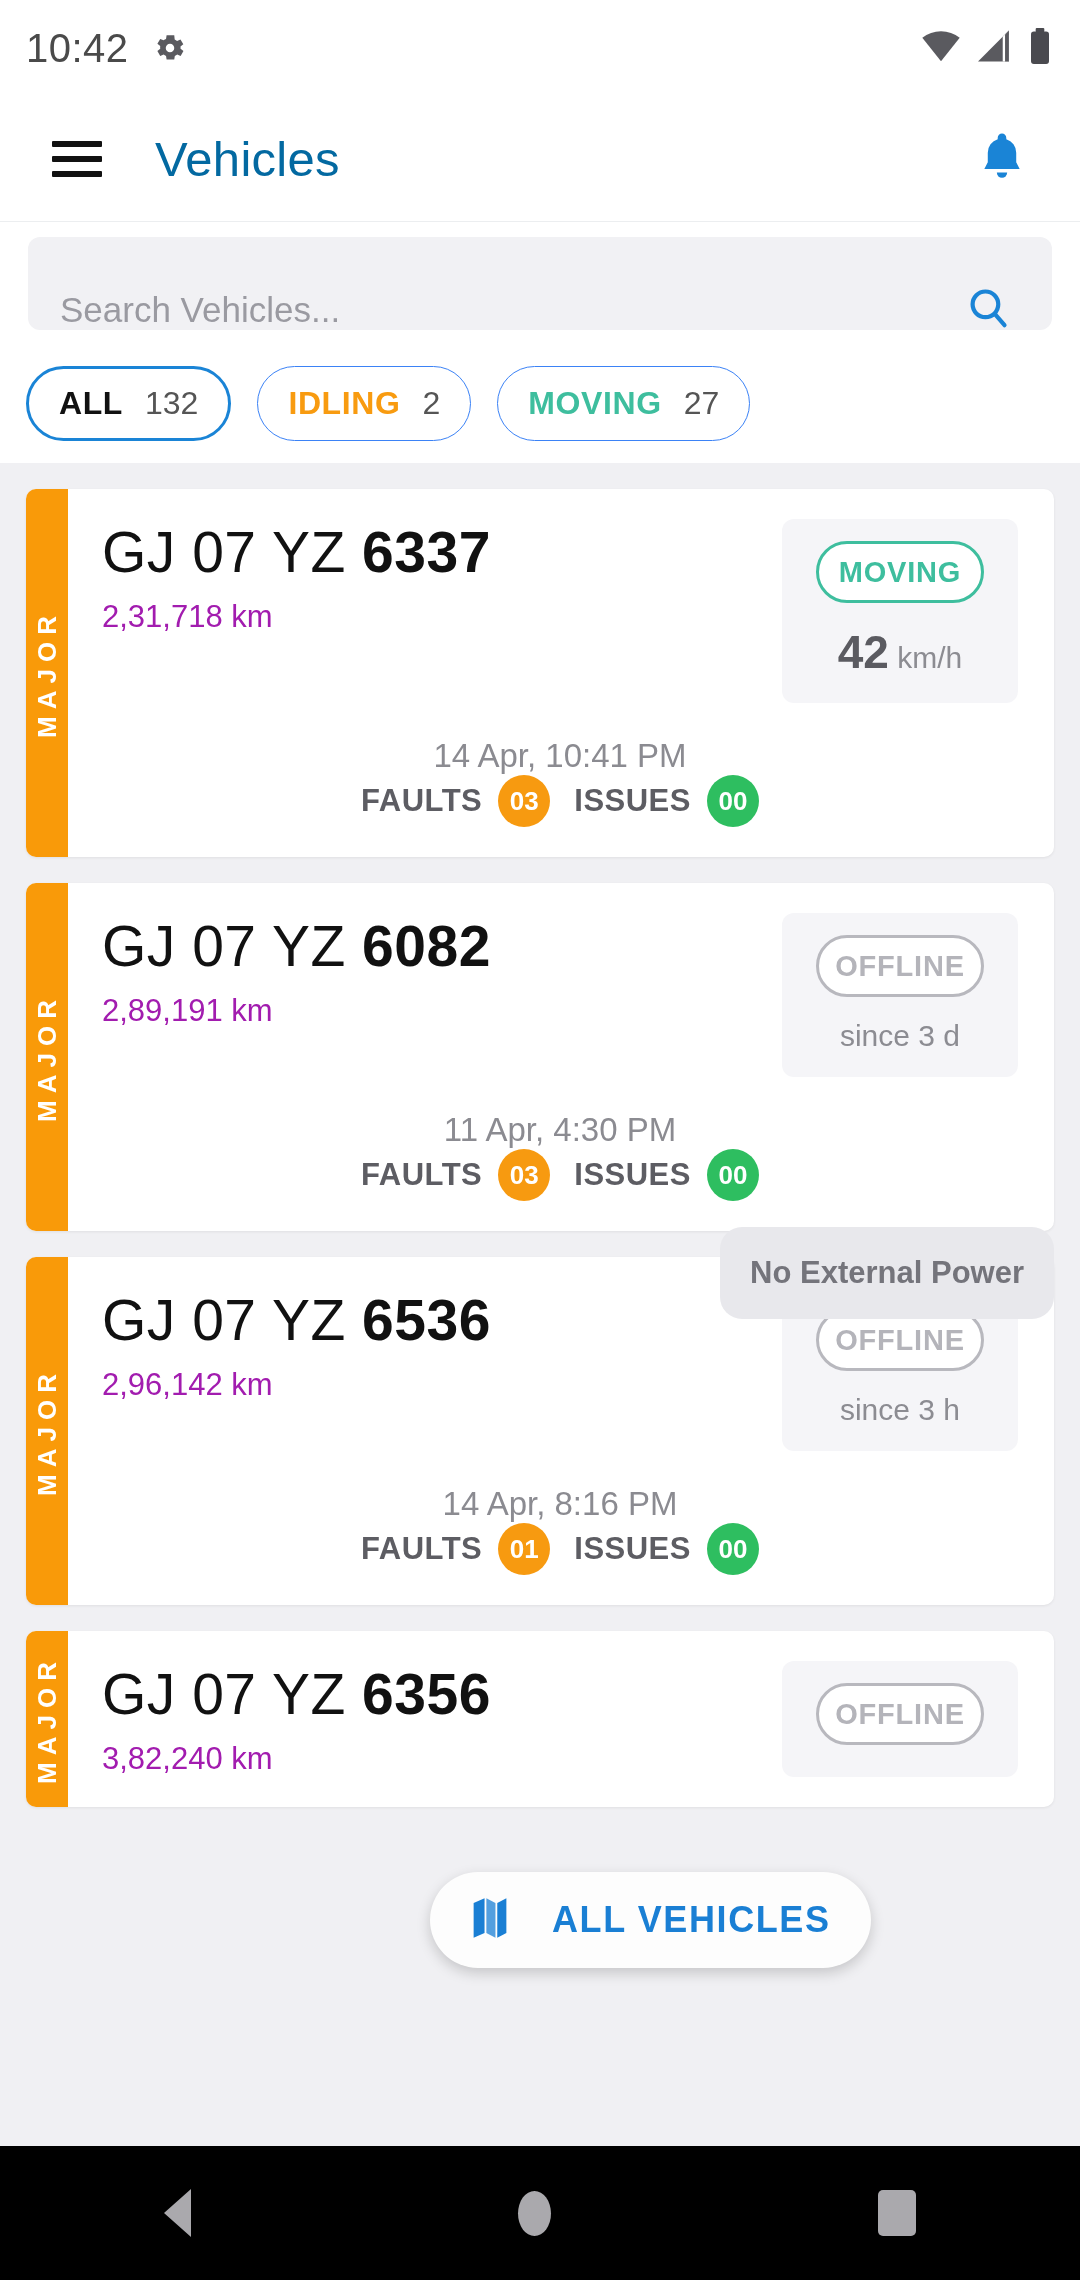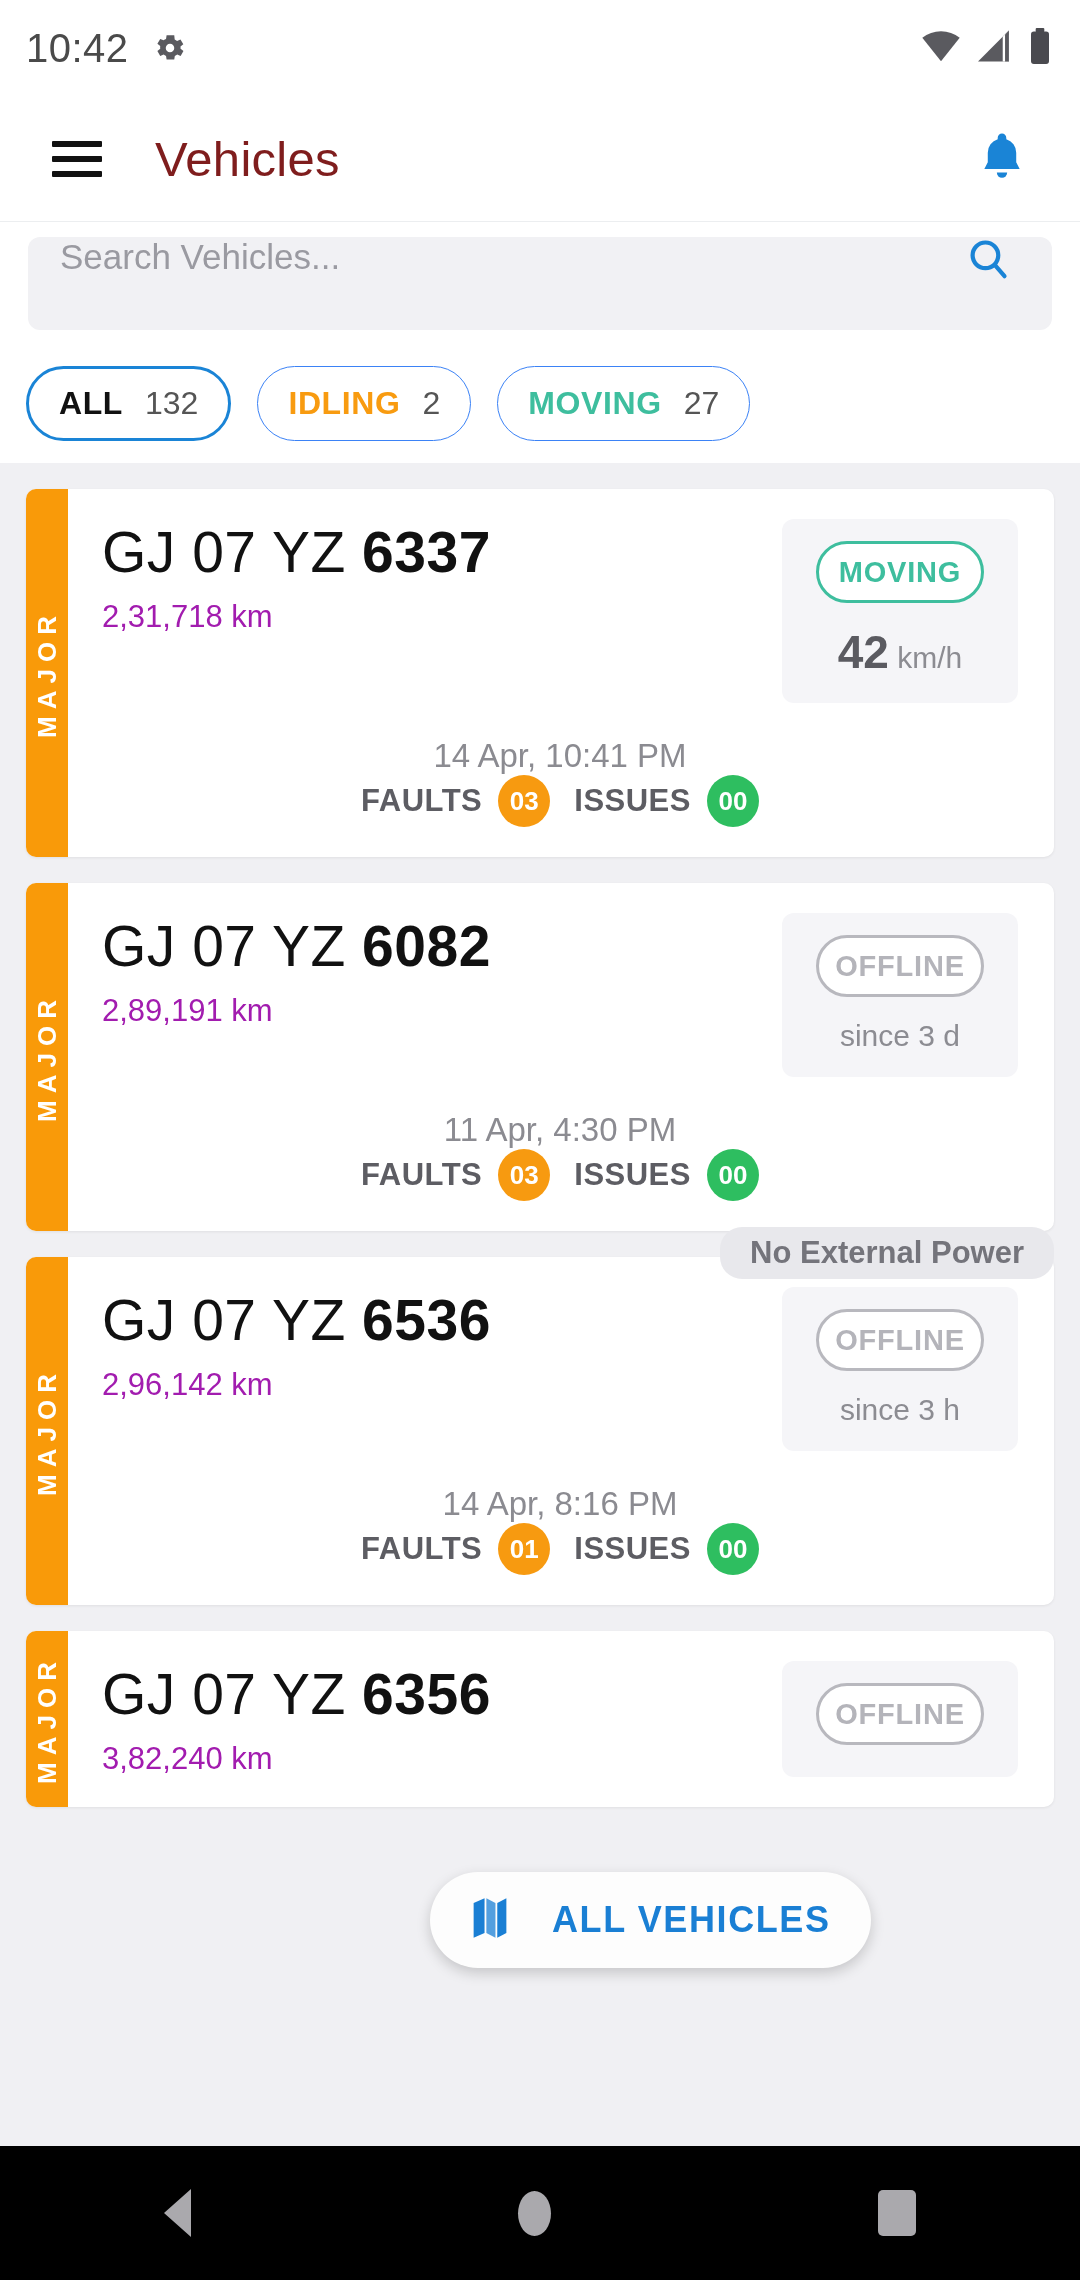--- a/index.html
+++ b/index.html
@@ -28,33 +28,33 @@
 
   
   .appbar {
     position:absolute; top:96px; left:0; width:1080px; height:126px;
     display:flex; align-items:center; background:#ffffff;
     border-bottom:1px solid #eceef0;
   }
   .hamburger { margin-left:52px; width:50px; display:flex; flex-direction:column; gap:9px; }
   .hamburger span { display:block; height:6px; background:#111; border-radius:1px; }
   .appbar-title {
-    margin-left:53px; font-size:49px; color:#7f1d1d; font-weight:400;
+    margin-left:53px; font-size:49px; color:#0369a1; font-weight:400;
     letter-spacing:.3px;
   }
   .bell { margin-left:auto; margin-right:52px; display:flex; align-items:center; }
 
   
   .searchwrap {
     position:absolute; top:223px; left:0; width:1080px; height:120px;
     background:#ffffff; display:flex; align-items:center;
   }
   .searchbar {
     margin-left:28px; width:1024px; height:93px; background:#f1f1f4;
-    border-radius:12px; display:flex; align-items:flex-start;
+    border-radius:12px; display:flex; align-items:flex-end;
   }
   .search-input {
     flex:1; border:none; background:transparent; outline:none;
     margin-left:32px; font-size:35px; color:#8c8c93;
     font-family:"Liberation Sans", sans-serif;
   }
   .search-input::placeholder { color:#9a9aa1; }
   .search-icon { margin-right:42px; display:flex; }
 
   
@@ -126,21 +126,21 @@
     width:52px; height:52px; border-radius:50%; margin-left:16px;
     display:flex; align-items:center; justify-content:center;
     color:#fff; font-size:26px; font-weight:bold;
   }
   .counter-badge.faults { background:#F79A10; }
   .counter-badge.issues { background:#2EBE60; margin-right:0; }
   .counters .counter-label.issues-label { margin-left:24px; }
   .power-tag {
     position:absolute; top:-30px; right:0px;
     background:#e8e8ec; color:#74747b; border-radius:22px;
-    padding:8px 30px; font-size:31px; font-weight:bold; white-space:nowrap;
+    padding:28px 30px; font-size:31px; font-weight:bold; white-space:nowrap;
     z-index:3;
   }
 
   
   .fab {
     position:absolute; left:430px; top:1872px;
     height:96px; background:#fdfdfd; border-radius:48px;
     display:flex; align-items:center; padding:0 40px;
     box-shadow:0 5px 14px rgba(0,0,0,.18);
     z-index:20;

